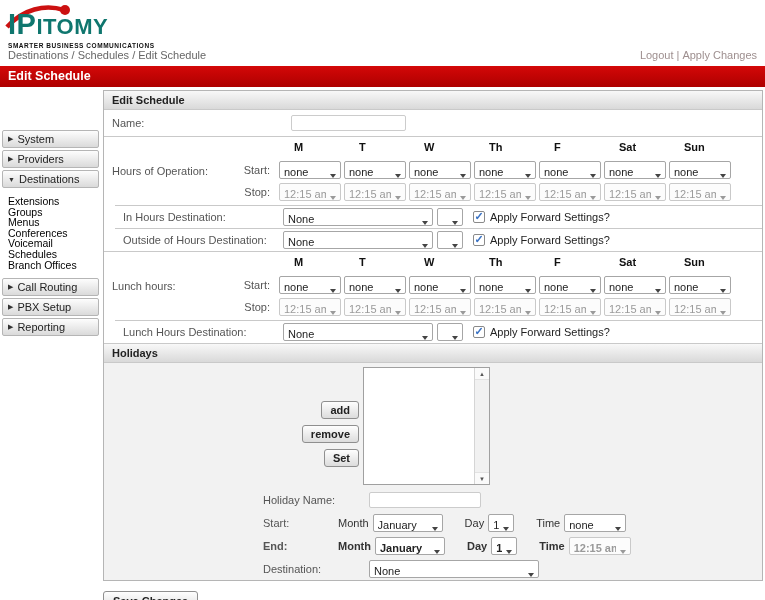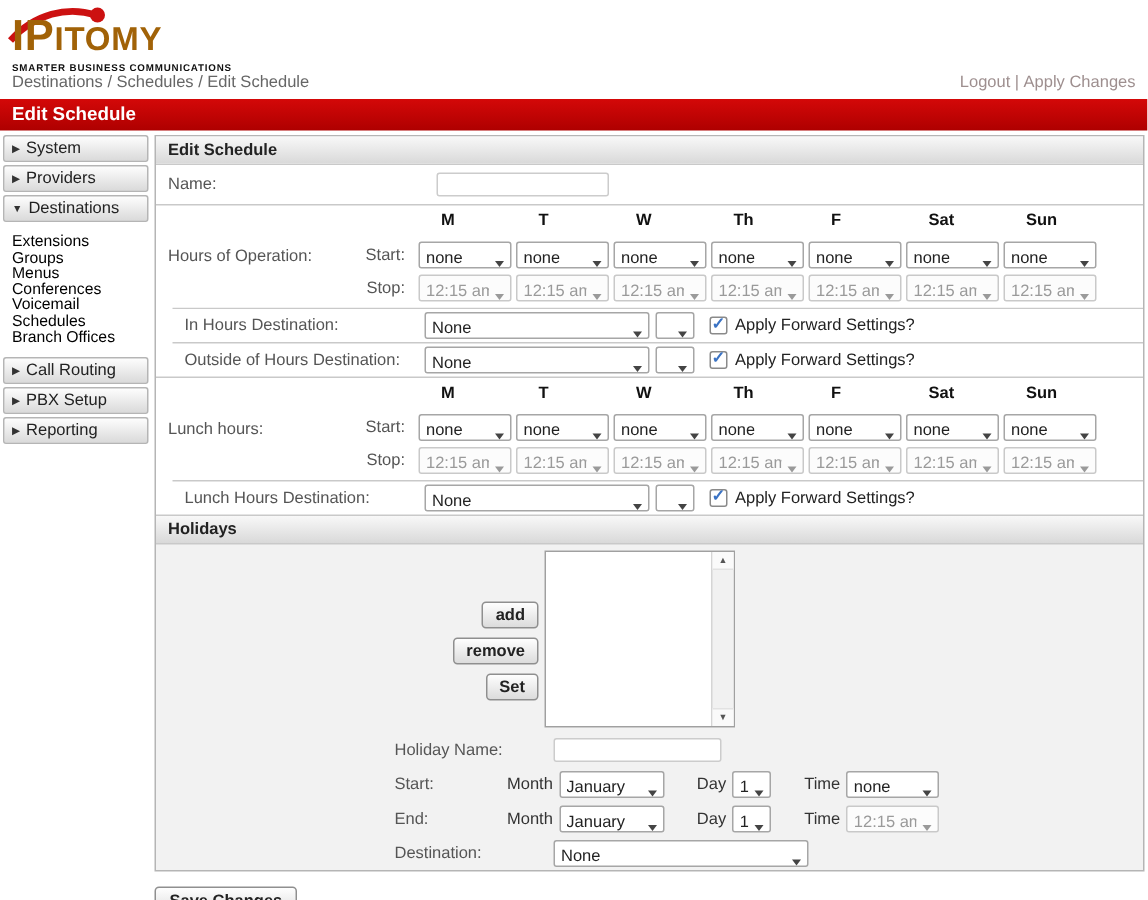--- a/index.html
+++ b/index.html
@@ -4,42 +4,42 @@
 <style>
   * { box-sizing: border-box; margin: 0; padding: 0; }
   html,body { width:765px; height:600px; overflow:hidden; background:#fff;
     font-family:"Liberation Sans", sans-serif; }
   .page { width:765px; height:600px; position:relative; }
 
   
   .top { padding-top:2px; }
   .logo { position:relative; height:42px; padding-left:8px; }
   .swoosh { position:absolute; left:5px; top:1px; z-index:0; }
-  .brand-line { position:relative; z-index:1; font-weight:bold; color:#a16207;
+  .brand-line { position:relative; z-index:1; font-weight:bold; color:#0f766e;
     letter-spacing:.5px; line-height:26px; padding-top:9px; }
   .brand-ip { font-size:29px; }
   .brand-rest { font-size:22px; }
   .tagline { position:relative; z-index:1; font-size:6.5px; font-weight:bold;
     letter-spacing:.55px; color:#101010; margin-top:0px; }
   .crumb-row { display:flex; justify-content:space-between; align-items:center;
     padding:5px 8px 5px 8px; font-size:11px; }
   .crumbs { color:#666; }
   .nav-links { white-space:nowrap; }
   .nav-link { color:#9e8f8f; text-decoration:none; cursor:pointer; }
   .nav-sep { color:#9e8f8f; margin:0 3px; }
 
   
   .titlebar { background:linear-gradient(#d40808,#ae0000); color:#fff;
     font-weight:bold; font-size:12.5px; padding:3px 8px 4px 8px; }
 
   
   .content { display:flex; align-items:flex-start; padding:3px 0 0 2px; }
 
   
-  .sidebar { width:97px; flex:none; font-size:11px; }
+  .sidebar { width:97px; flex:none; font-size:11px;margin-top:40px; }
   .sb-section { background:linear-gradient(#fdfdfd,#dadada); border:1px solid #b5b5b5;
     border-radius:2px; padding:2px 5px; margin-bottom:2px; display:flex;
     align-items:center; gap:4px; color:#222; cursor:pointer; }
   .sb-arrow { font-size:7px; color:#333; flex:none; }
   .sb-items { padding:6px 0 8px 6px; }
   .sb-item { font-size:10.5px; line-height:10.6px; color:#000; cursor:pointer; white-space:nowrap; }
 
   
   .main { margin-left:4px; }
   .panel { width:660px; border:1px solid #b5b5b5; background:#fff; font-size:11px; }
@@ -399,21 +399,21 @@
                 <span class="sel-t">1</span>
                 <span class="sel-a"></span>
               </div>
             <span class="h-sub">Time</span>
             <div class="sel w62">
                 <span class="sel-t">none</span>
                 <span class="sel-a"></span>
               </div>
           </div>
 
-          <div class="hol-row" style="top:174px;">
+          <div class="hol-row" style="top:174px;font-weight:bold;">
             <span class="h-label wl75">End:</span>
             <span class="h-sub">Month</span>
             <div class="sel w70 mr5">
                 <span class="sel-t">January</span>
                 <span class="sel-a"></span>
               </div>
             <span class="h-sub">Day</span>
             <div class="sel w26 mr5">
                 <span class="sel-t">1</span>
                 <span class="sel-a"></span>

